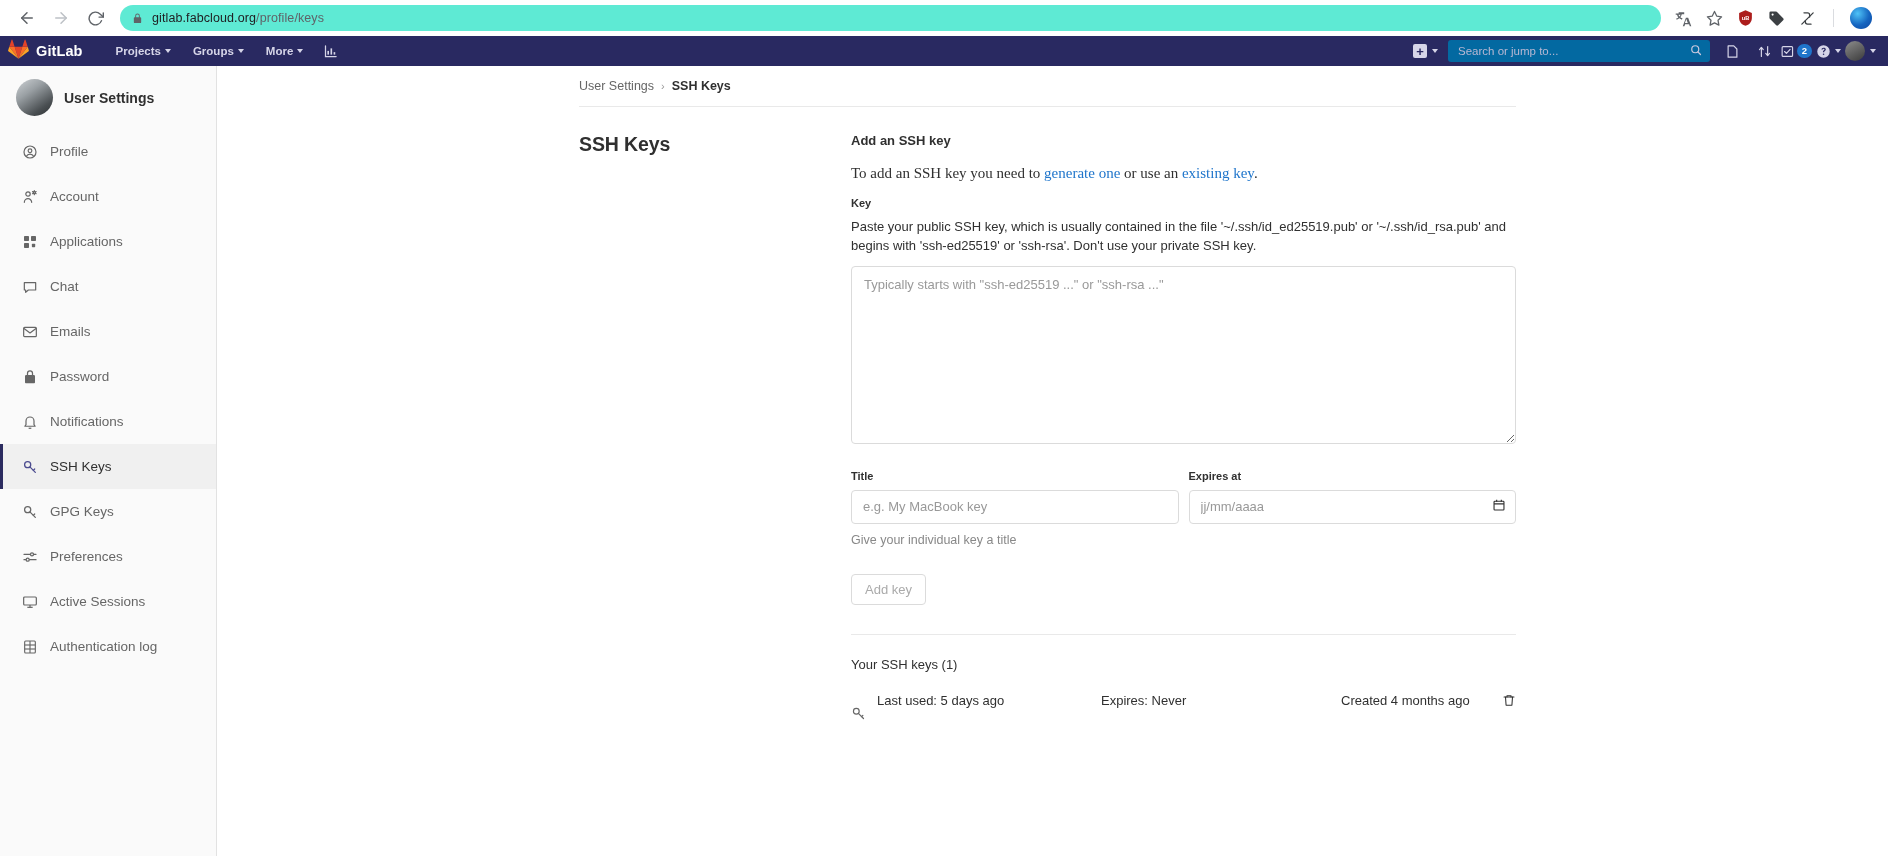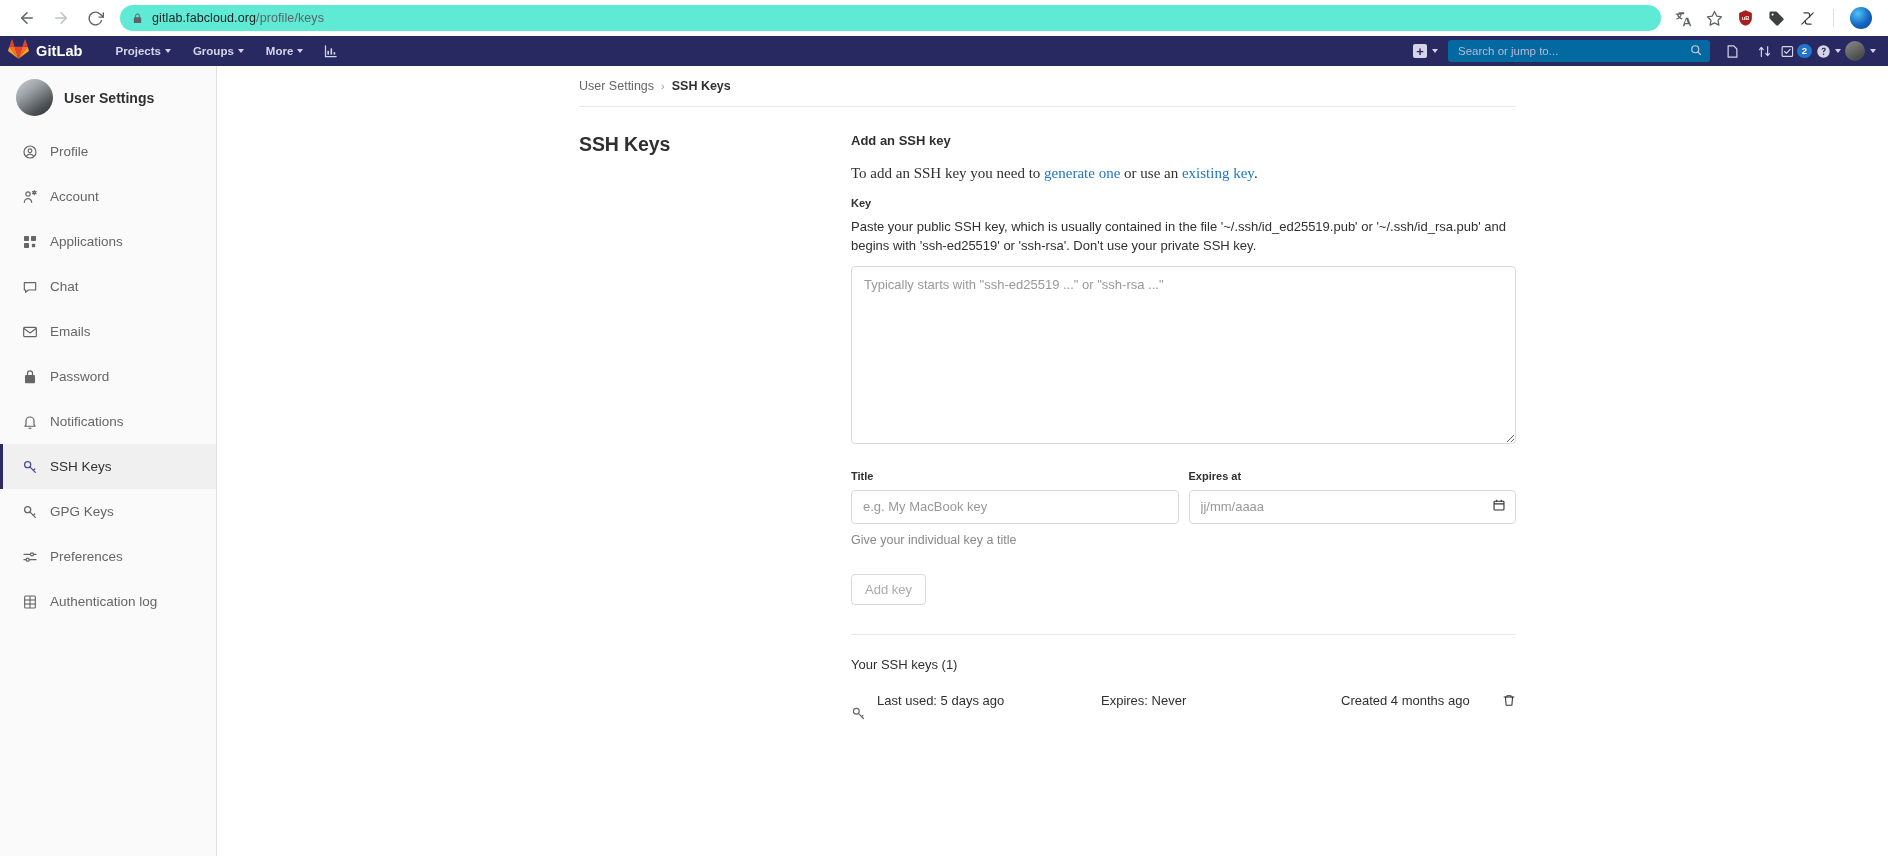--- a/index.html
+++ b/index.html
@@ -553,20 +553,30 @@
     <div class="sb-item">
       <span class="sb-ico">
           <svg width="16" height="16" viewBox="0 0 24 24" fill="none" stroke="currentColor" stroke-width="1.9" stroke-linecap="round">
             <line x1="3" y1="8" x2="21" y2="8"></line>
             <line x1="3" y1="16" x2="21" y2="16"></line>
             <circle cx="15" cy="8" r="2.3" fill="#fafafa"></circle>
             <circle cx="8.5" cy="16" r="2.3" fill="#fafafa"></circle>
           </svg>
         </span>
       <span>Preferences</span>
+    </div>
+    <div class="sb-item">
+      <span class="sb-ico">
+          <svg width="16" height="16" viewBox="0 0 24 24" fill="none" stroke="currentColor" stroke-width="1.8" stroke-linejoin="round">
+            <rect x="2.5" y="4.5" width="19" height="12" rx="1.5"></rect>
+            <line x1="8" y1="20" x2="16" y2="20"></line>
+            <line x1="12" y1="16.5" x2="12" y2="20"></line>
+          </svg>
+        </span>
+      <span>Active Sessions</span>
     </div>
     <div class="sb-item">
       <span class="sb-ico">
           <svg width="16" height="16" viewBox="0 0 24 24" fill="none" stroke="currentColor" stroke-width="1.7">
             <rect x="4" y="3" width="16" height="18" rx="1.4"></rect>
             <line x1="4" y1="9" x2="20" y2="9"></line>
             <line x1="4" y1="15" x2="20" y2="15"></line>
             <line x1="12" y1="3" x2="12" y2="21"></line>
           </svg>
         </span>

